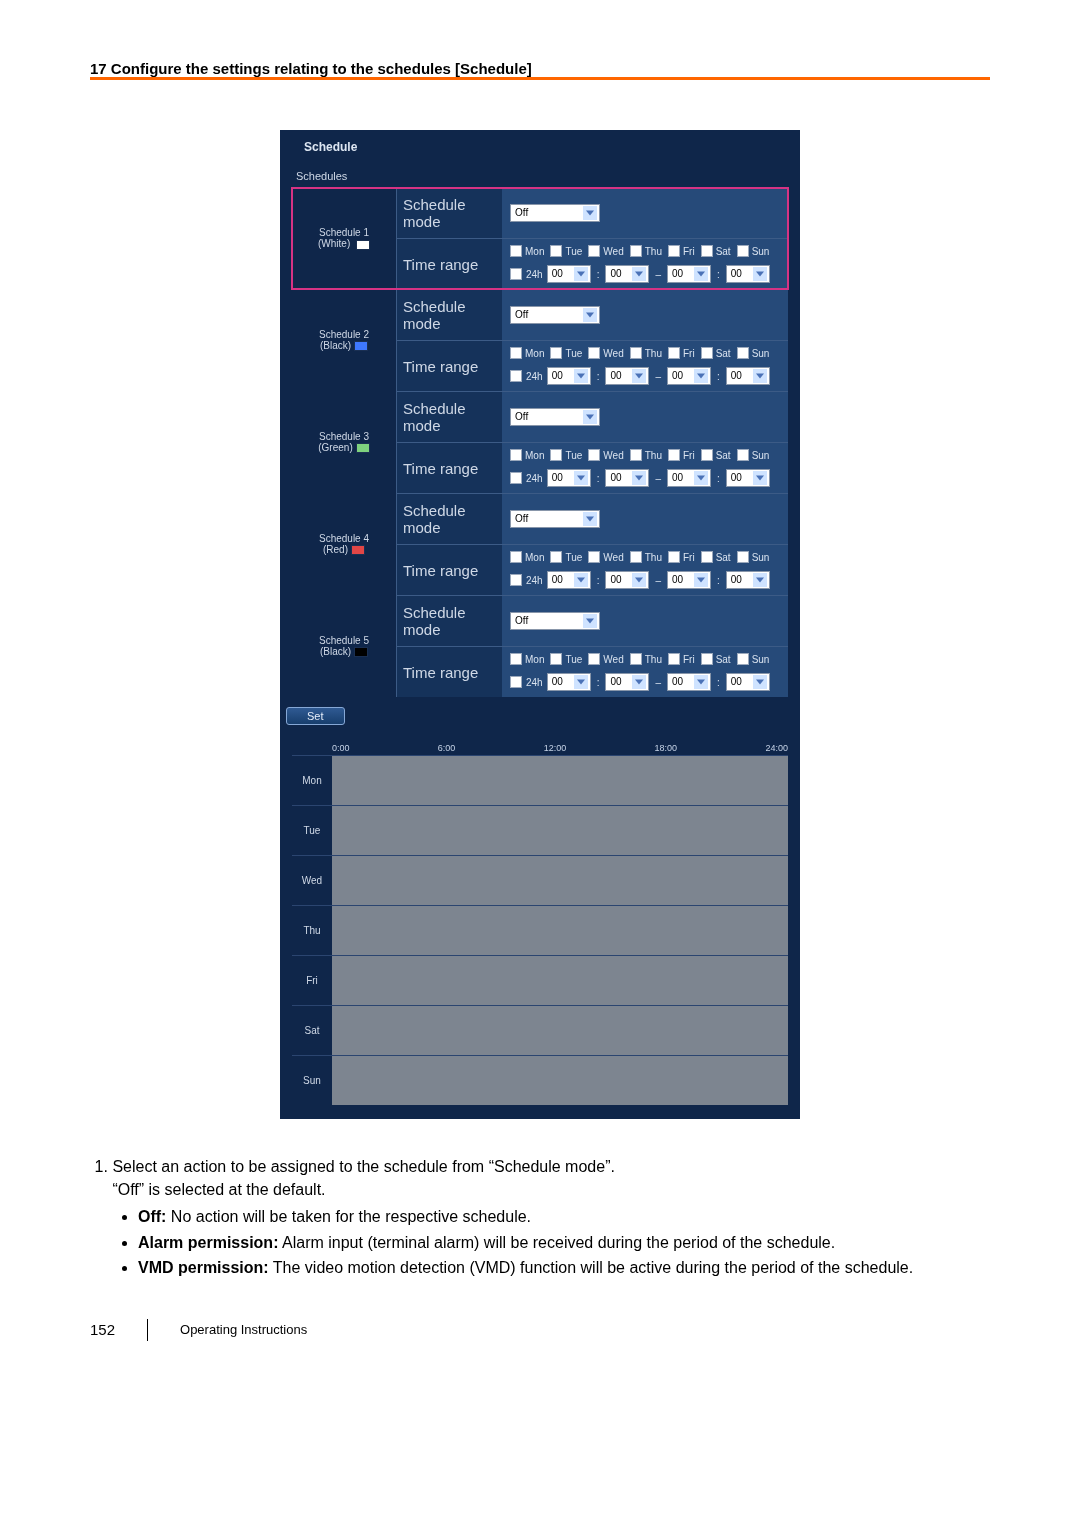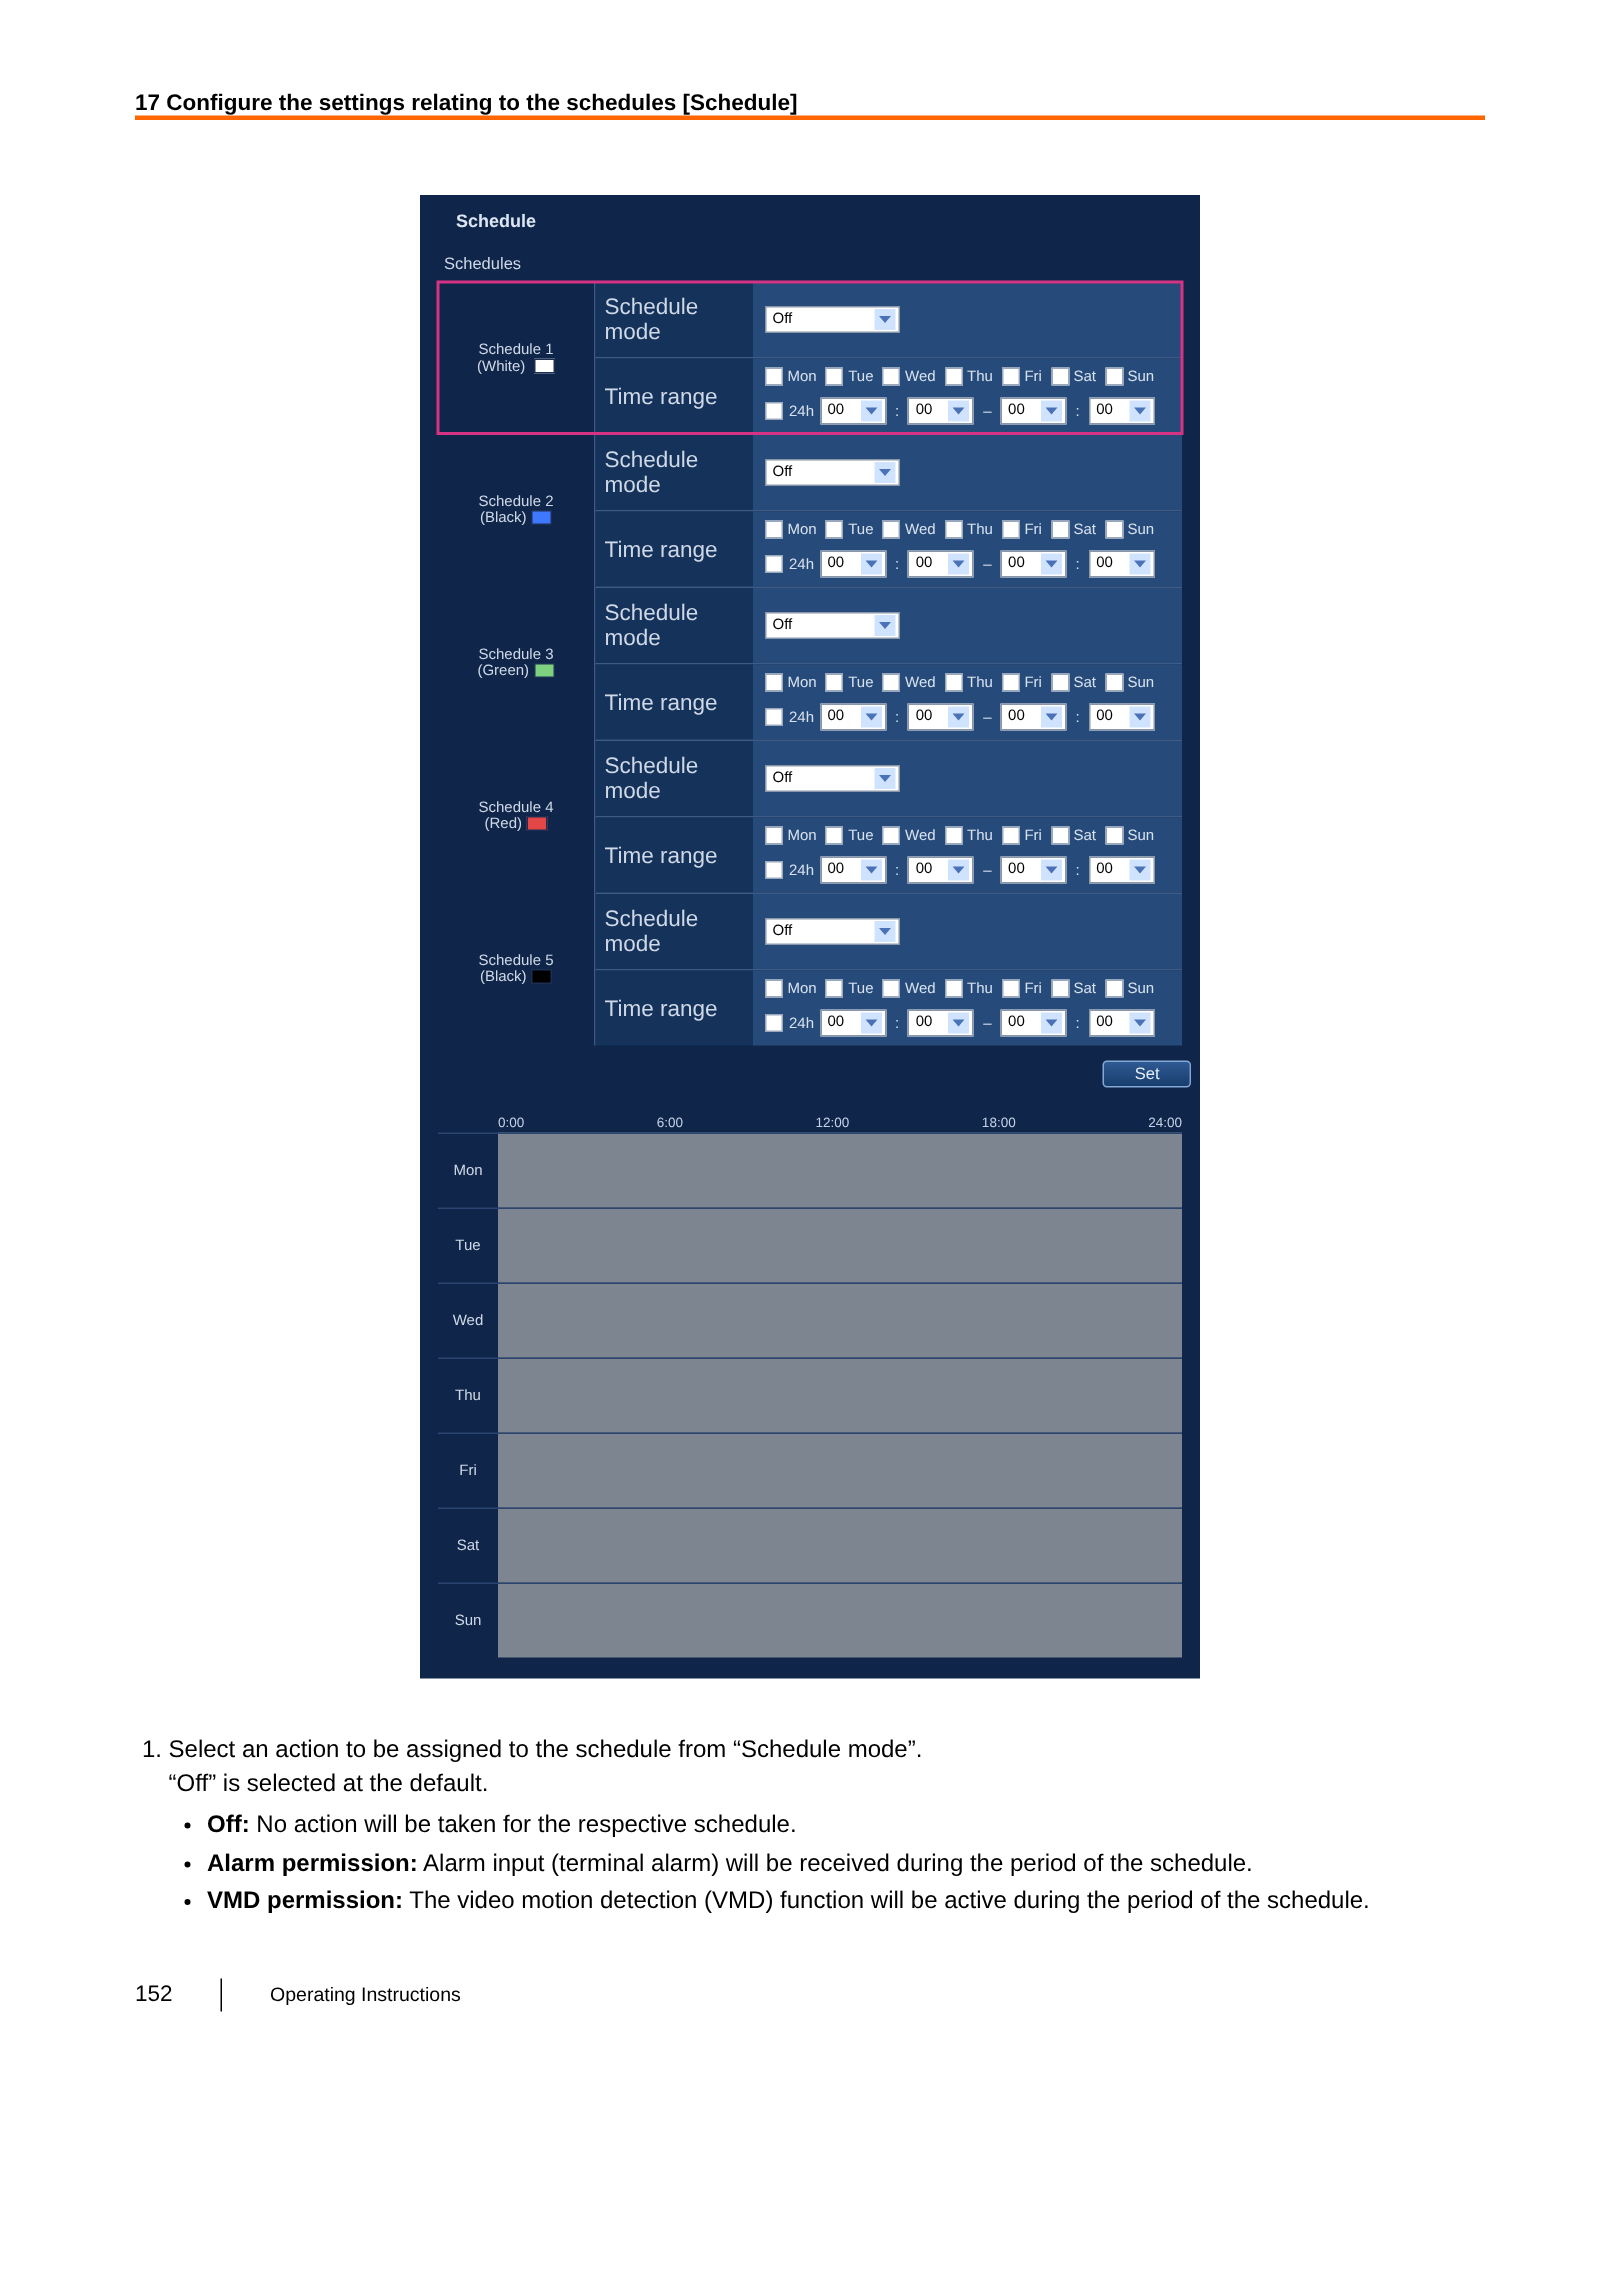--- a/index.html
+++ b/index.html
@@ -126,21 +126,21 @@
     align-items: center;
     gap: 4px;
     width: 100%;
     margin-top: 4px;
     font-size: 10px;
     color: #d8e2ef;
   }
   .sep { padding: 0 2px; }
   .set-row {
     display: flex;
-    justify-content: flex-end;
+    justify-content: flex-start;
     padding: 10px 0 16px 0;
   }
   .set-btn {
     background: linear-gradient(#2f5a93,#173e6d);
     color: #e6eefb;
     border: 1px solid #86a8d6;
     border-radius: 3px;
     padding: 2px 20px;
     font-size: 11px;
   }

